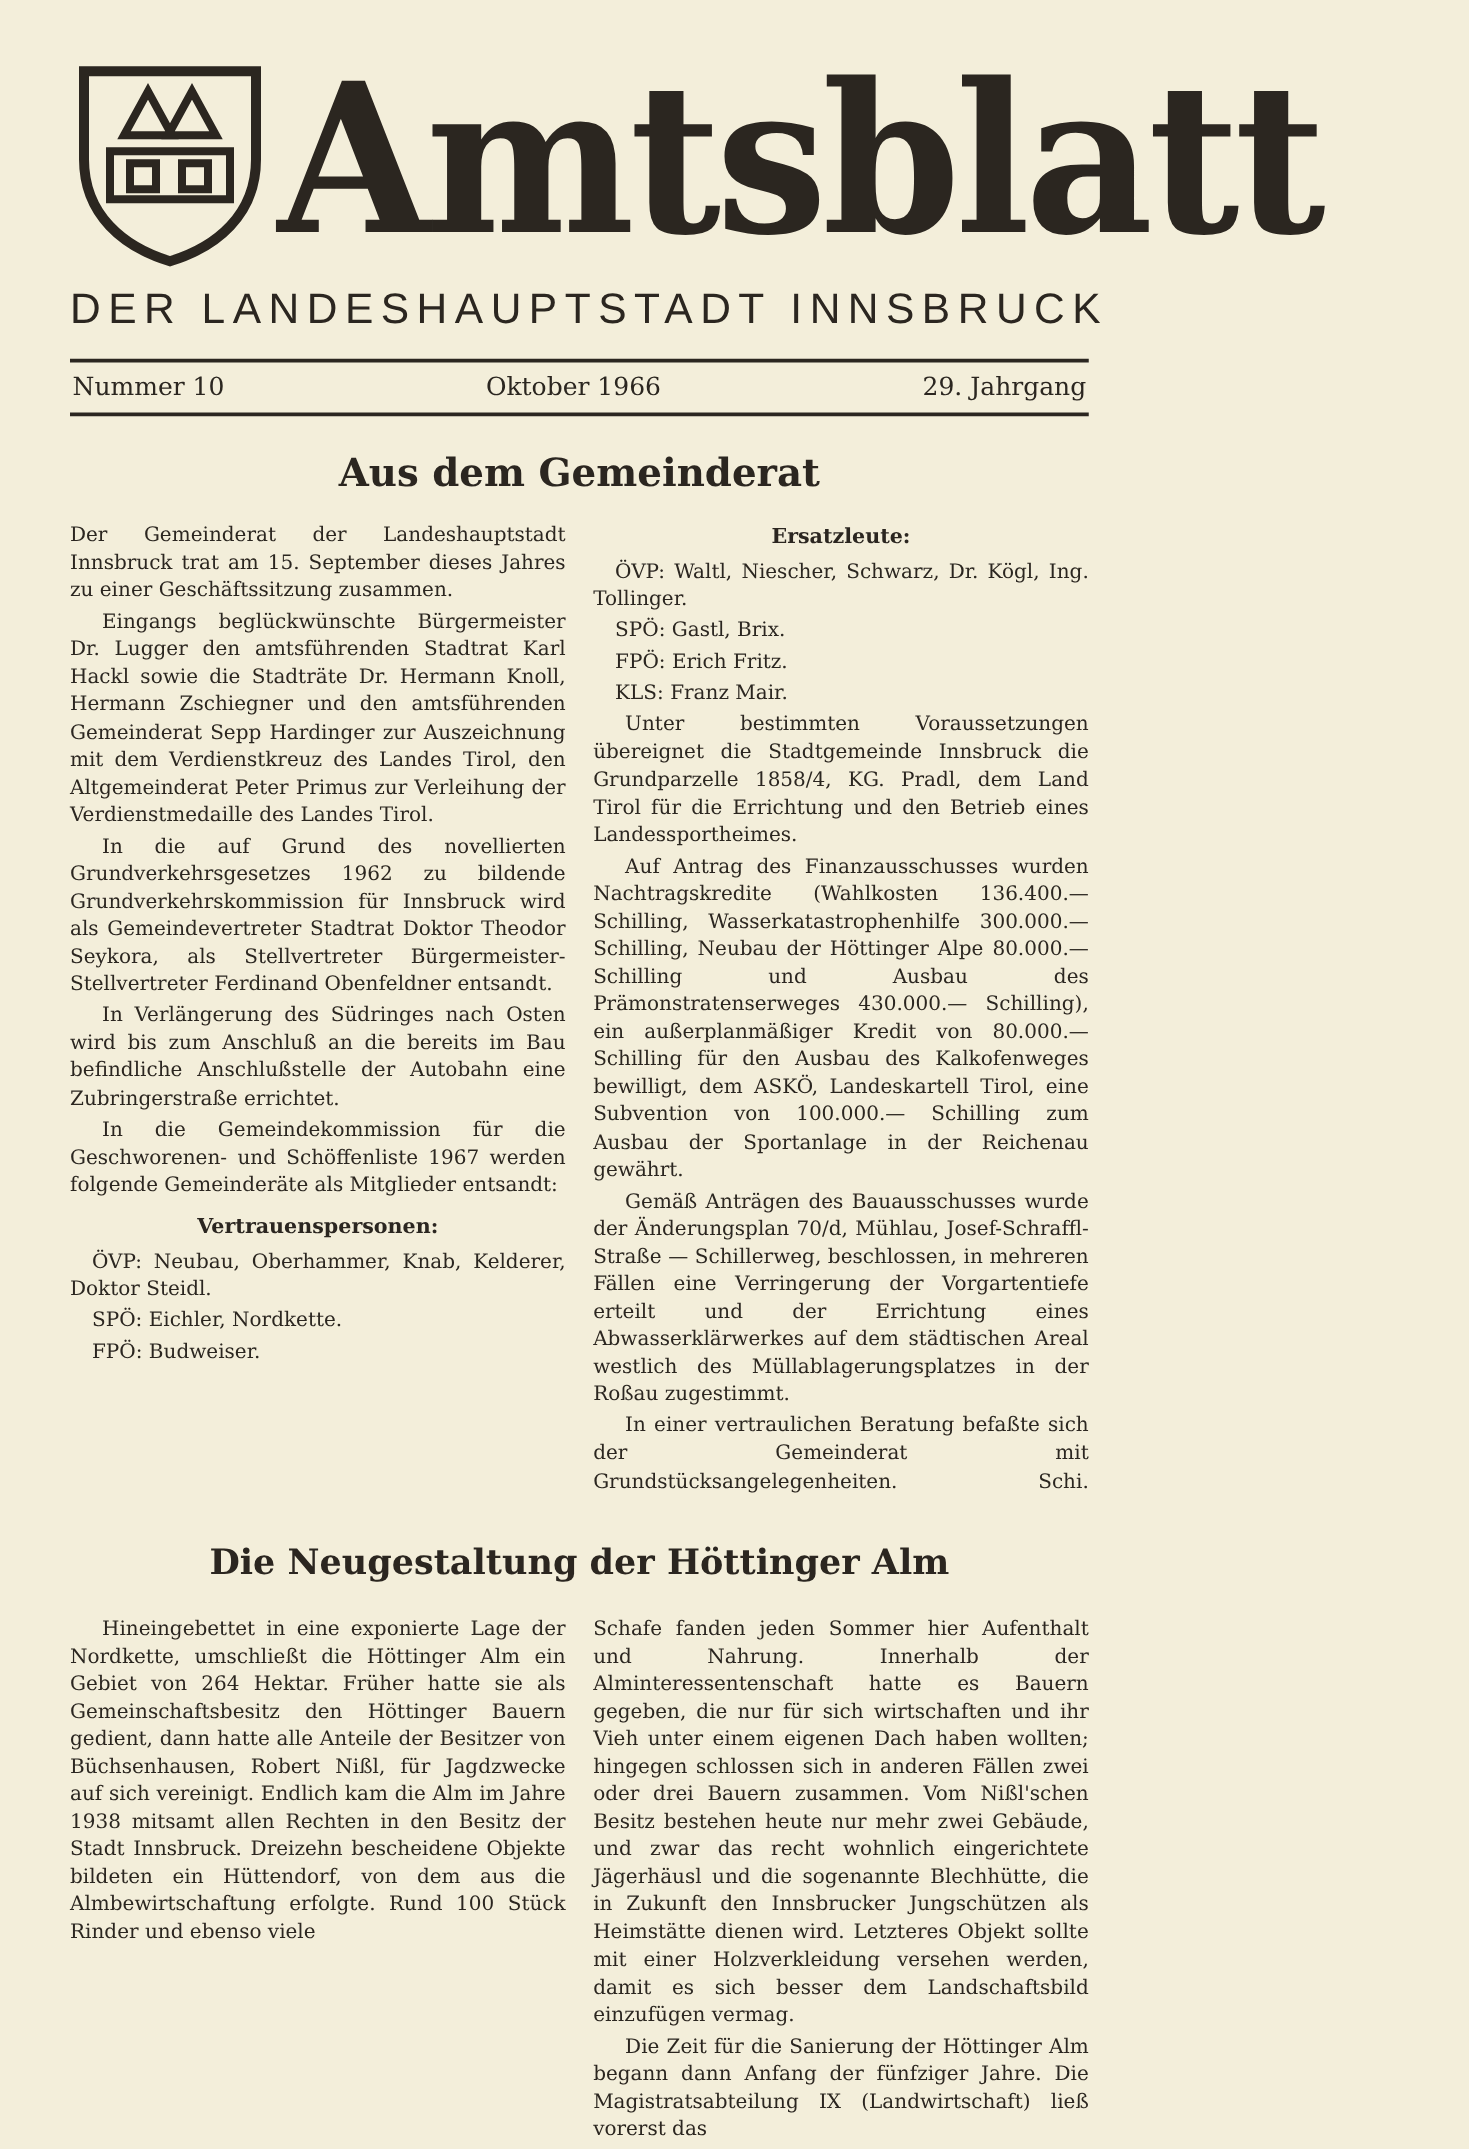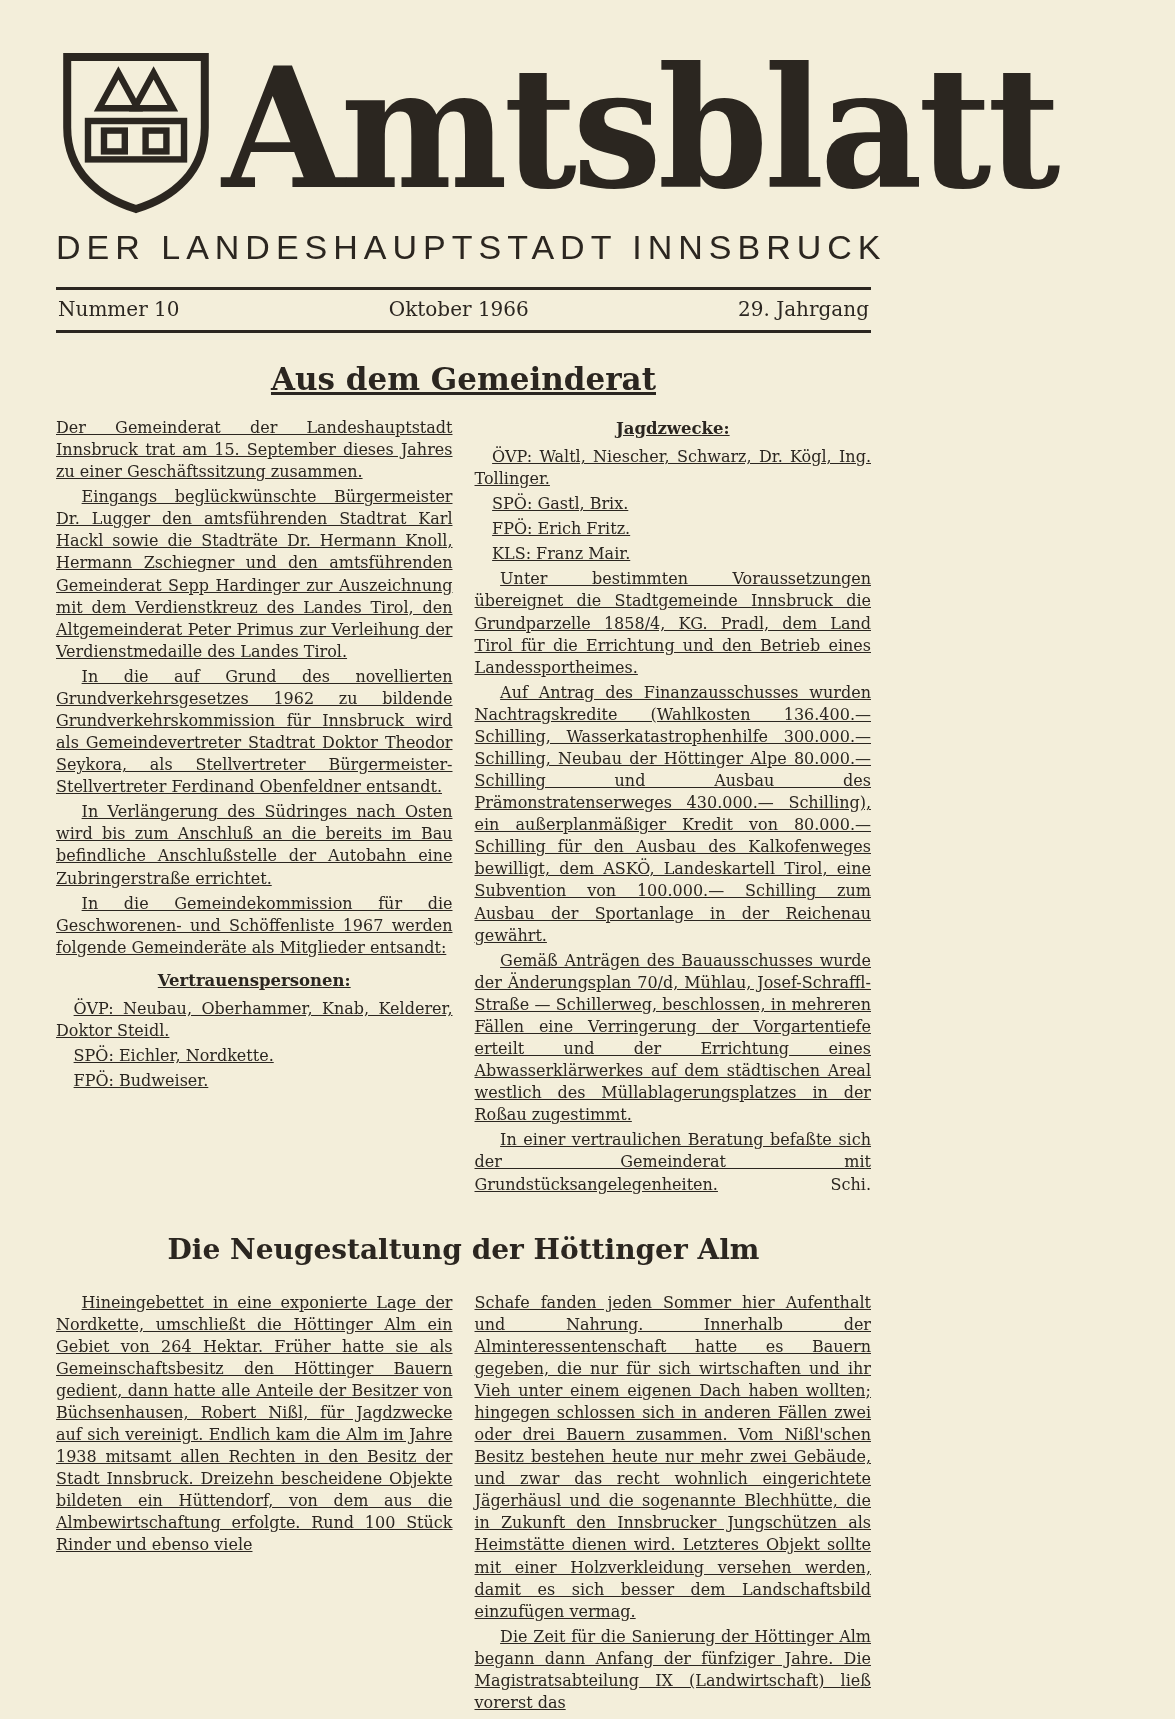--- a/index.html
+++ b/index.html
@@ -60,32 +60,30 @@
     font-size: 20px;
     font-weight: 400;
     padding: 7px 2px 9px 2px;
   }
   
   .article-title {
     text-align: center;
     font-size: 31px;
     font-weight: 700;
     margin: 28px 0 20px 0;
-    text-decoration: underline;
   }
   .article-title-large {
     text-align: center;
     font-size: 28px;
     font-weight: 700;
     margin: 34px 0 26px 0;
   }
   .columns {
     display: flex;
     gap: 22px;
-    text-decoration: underline;
   }
   .col { flex: 1 1 0; min-width: 0; }
   .col p {
     margin: 0 0 3px 0;
     font-size: 16px;
     line-height: 1.38;
     text-align: justify;
     text-indent: 1.6em;
   }
   .col p.noindent { text-indent: 0; }
@@ -139,21 +137,21 @@
       <p>Eingangs beglückwünschte Bürgermeister Dr. Lugger den amtsführenden Stadtrat Karl Hackl sowie die Stadträte Dr. Hermann Knoll, Hermann Zschiegner und den amtsführenden Gemeinderat Sepp Hardinger zur Auszeichnung mit dem Verdienstkreuz des Landes Tirol, den Altgemeinderat Peter Primus zur Verleihung der Verdienstmedaille des Landes Tirol.</p>
       <p>In die auf Grund des novellierten Grundverkehrsgesetzes 1962 zu bildende Grundverkehrskommission für Innsbruck wird als Gemeindevertreter Stadtrat Doktor Theodor Seykora, als Stellvertreter Bürgermeister-Stellvertreter Ferdinand Obenfeldner entsandt.</p>
       <p>In Verlängerung des Südringes nach Osten wird bis zum Anschluß an die bereits im Bau befindliche Anschlußstelle der Autobahn eine Zubringerstraße errichtet.</p>
       <p>In die Gemeindekommission für die Geschworenen- und Schöffenliste 1967 werden folgende Gemeinderäte als Mitglieder entsandt:</p>
       <div class="subhead">Vertrauenspersonen:</div>
       <p class="entry">ÖVP: Neubau, Oberhammer, Knab, Kelderer, Doktor Steidl.</p>
       <p class="entry">SPÖ: Eichler, Nordkette.</p>
       <p class="entry">FPÖ: Budweiser.</p>
     </div>
     <div class="col">
-      <div class="subhead" style="margin-top:2px">Jagdzwecke:</div>
+      <div class="subhead" style="margin-top:2px">Ersatzleute:</div>
       <p class="entry">ÖVP: Waltl, Niescher, Schwarz, Dr. Kögl, Ing. Tollinger.</p>
       <p class="entry">SPÖ: Gastl, Brix.</p>
       <p class="entry">FPÖ: Erich Fritz.</p>
       <p class="entry">KLS: Franz Mair.</p>
       <p>Unter bestimmten Voraussetzungen übereignet die Stadtgemeinde Innsbruck die Grundparzelle 1858/4, KG. Pradl, dem Land Tirol für die Errichtung und den Betrieb eines Landessportheimes.</p>
       <p>Auf Antrag des Finanzausschusses wurden Nachtragskredite (Wahlkosten 136.400.— Schilling, Wasserkatastrophenhilfe 300.000.— Schilling, Neubau der Höttinger Alpe 80.000.— Schilling und Ausbau des Prämonstratenserweges 430.000.— Schilling), ein außerplanmäßiger Kredit von 80.000.— Schilling für den Ausbau des Kalkofenweges bewilligt, dem ASKÖ, Landeskartell Tirol, eine Subvention von 100.000.— Schilling zum Ausbau der Sportanlage in der Reichenau gewährt.</p>
       <p>Gemäß Anträgen des Bauausschusses wurde der Änderungsplan 70/d, Mühlau, Josef-Schraffl-Straße — Schillerweg, beschlossen, in mehreren Fällen eine Verringerung der Vorgartentiefe erteilt und der Errichtung eines Abwasserklärwerkes auf dem städtischen Areal westlich des Müllablagerungsplatzes in der Roßau zugestimmt.</p>
       <p><span>In einer vertraulichen Beratung befaßte sich der Gemeinderat mit Grundstücksangelegenheiten.</span><span class="sig">Schi.</span></p>
     </div>
   </div>

